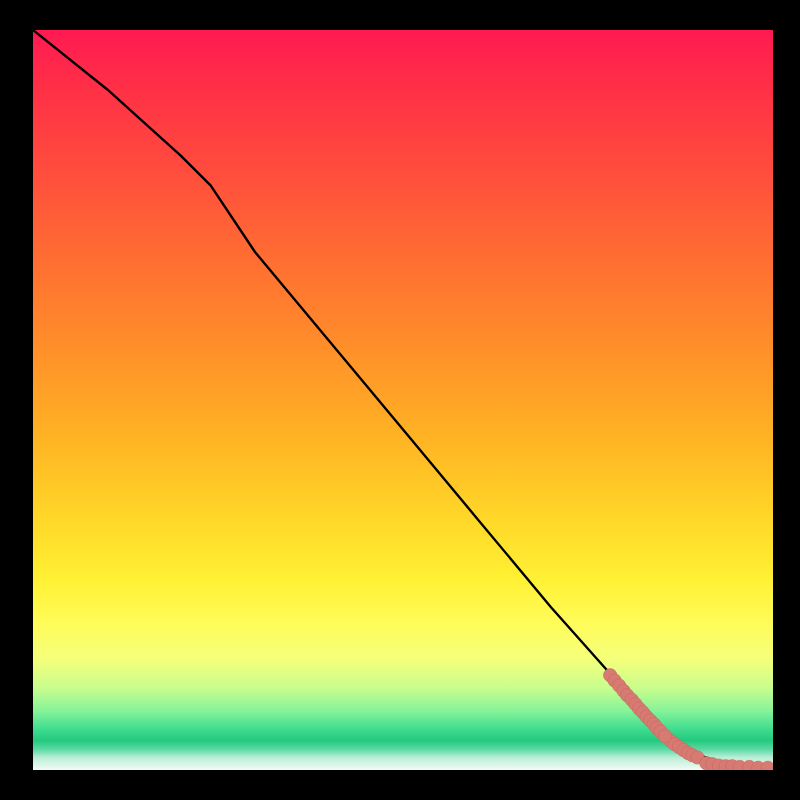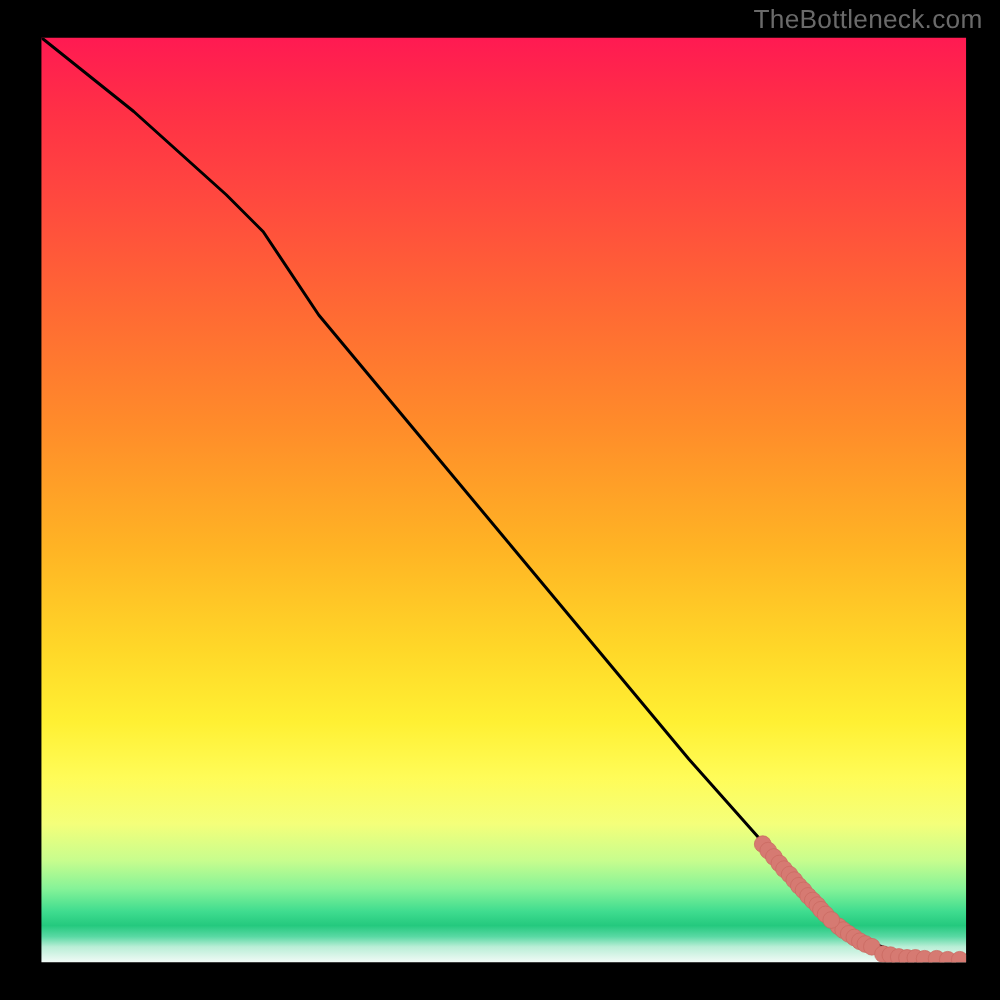--- a/index.html
+++ b/index.html
@@ -77,21 +77,20 @@
   .marker {
     fill: #d67a72;
     stroke: #c96a62;
     stroke-width: 0.6;
   }
 </style>
 </head>
 <body>
 
 <div class="frame">
-  <div class="watermark">TheBottleneck.com</div>
 
   <div class="plot-area">
     <div class="grad"></div>
     <svg class="overlay" viewBox="0 0 740 740" preserveAspectRatio="none">
       <path id="curve-path" class="curve" d="M 0.0 0.0 L 74.0 59.2 L 148.0 125.8 L 177.6 155.4 L 222.0 222.0 L 296.0 310.8 L 370.0 399.6 L 444.0 488.4 L 518.0 577.2 L 577.2 643.8 L 592.0 666.0 L 614.2 688.2 L 629.0 703.0 L 651.2 717.8 L 666.0 725.2 L 688.2 732.6 L 710.4 737.0 L 740.0 737.8"></path>
       <g id="markers-group">
           <circle cx="577.2" cy="645.3" r="6.7" class="marker"></circle>
           <circle cx="581.6" cy="650.5" r="6.7" class="marker"></circle>
           <circle cx="586.1" cy="655.6" r="6.7" class="marker"></circle>
           <circle cx="590.5" cy="660.8" r="6.7" class="marker"></circle>

